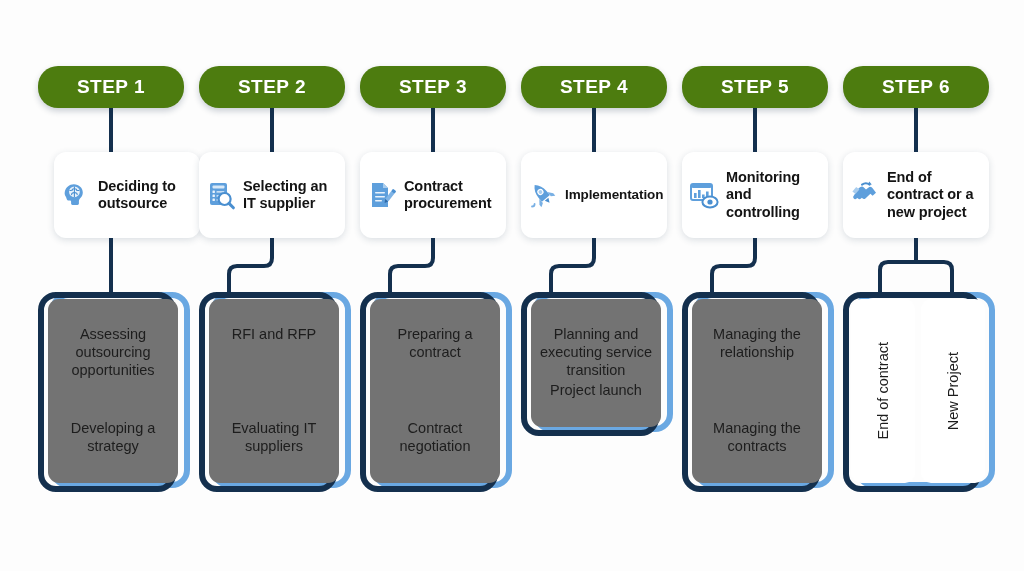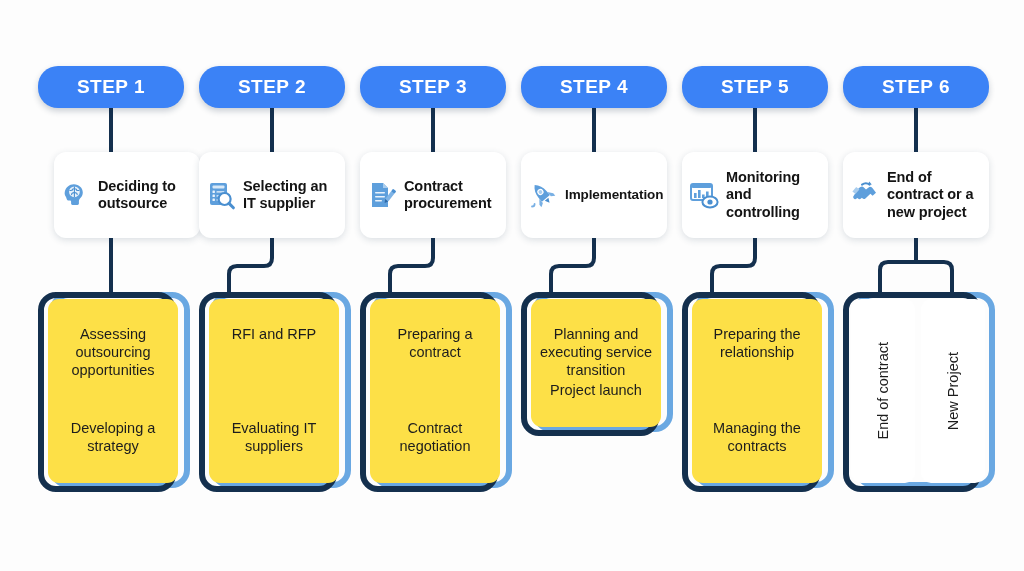--- a/index.html
+++ b/index.html
@@ -20,21 +20,21 @@
     position: absolute;
     left: 0; top: 0;
     width: 1024px;
     height: 571px;
   }
 
   
   .step-header {
     position: absolute;
     height: 42px;
-    background: #3b82f6;
+    background: #4d7c0f;
     border-radius: 20px;
     color: #ffffff;
     font-size: 19px;
     font-weight: bold;
     letter-spacing: 0.5px;
     display: flex;
     align-items: center;
     justify-content: center;
     box-shadow: 0 3px 6px rgba(20,40,70,0.22);
   }
@@ -104,21 +104,21 @@
     border-radius: 18px;
     box-sizing: border-box;
   }
   
   .bc-face {
     position: absolute;
     left: 10px;
     top: 7px;
     right: 12px;
     bottom: 9px;
-    background: #fde047;
+    background: #737373;
     border-radius: 11px;
     box-sizing: border-box;
     display: flex;
     flex-direction: column;
     justify-content: space-between;
     padding: 26px 6px 28px 6px;
     text-align: center;
   }
   .bc-face .line {
     font-size: 14.5px;
@@ -323,21 +323,21 @@
         <circle cx="22" cy="23" r="2.6" fill="#4a8fd0"></circle>
       </svg>
     </span>
     <span class="tt">Monitoring and controlling</span>
   </div>
 
   <div class="bottom-card" style="left:682px; top:292px; width:152px; height:200px;">
     <div class="bc-blue"></div>
     <div class="bc-navy"></div>
     <div class="bc-face">
-      <div class="line">Preparing the relationship</div>
+      <div class="line">Managing the relationship</div>
       <div class="line">Managing the contracts</div>
     </div>
   </div>
 
   <div class="step-header" style="left:843px; top:66px; width:146px;">
     <span>STEP 6</span>
   </div>
 
   <div class="title-card" style="left:843px; top:152px; width:146px; height:86px;">
     <span class="ic">

